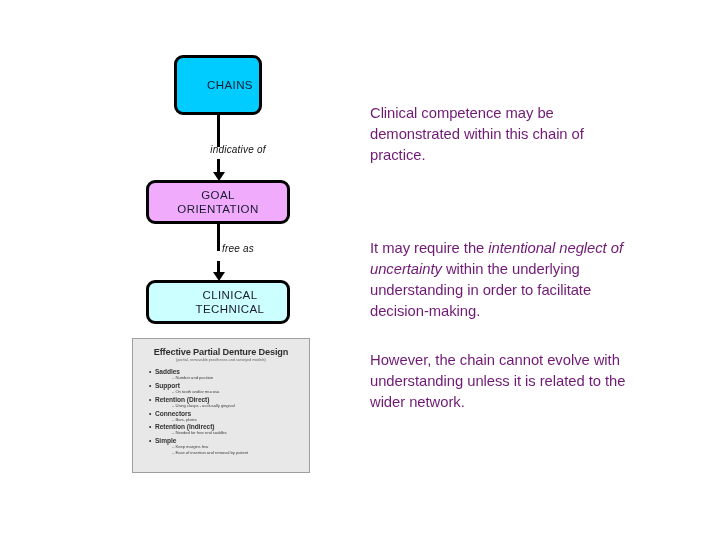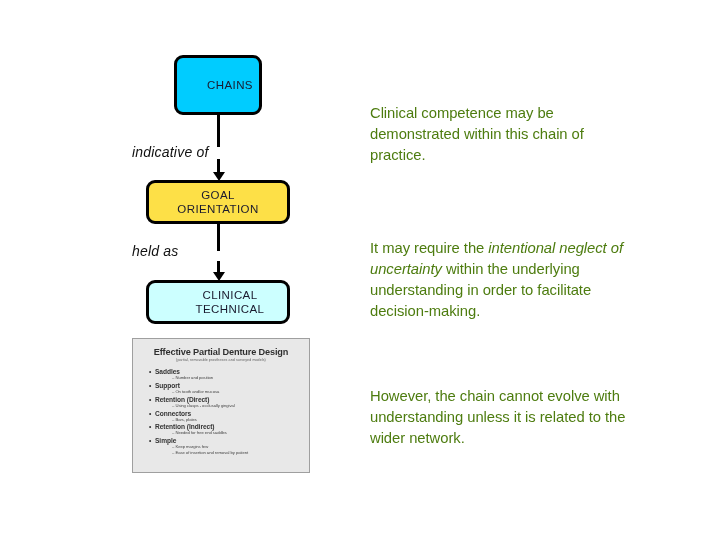--- a/index.html
+++ b/index.html
@@ -47,21 +47,21 @@
     height: 60px;
     background: #00CCFF;
     padding-left: 24px;
   }
 
   #box-goal {
     left: 14px;
     top: 125px;
     width: 144px;
     height: 44px;
-    background: #fde047;
+    background: #f0abfc;
   }
 
   #box-clinical {
     left: 14px;
     top: 225px;
     width: 144px;
     height: 44px;
     background: #CCFFFF;
     padding-left: 24px;
   }
@@ -86,23 +86,24 @@
     border-left: 6px solid transparent;
     border-right: 6px solid transparent;
     border-top: 9px solid #000000;
   }
   #arrow-1 { top: 117px; }
   #arrow-2 { top: 217px; }
 
   .edge-label {
     position: absolute;
     width: 180px;
-    left: 0;
+    left: 16px;
+    text-align: center;
     font-style: italic;
-    font-size: 14px;
+    font-size: 10px;
     color: #111111;
     letter-spacing: 0.2px;
   }
   #label-indicative { top: 89px; }
   #label-held       { top: 188px; }
 
   
   #slide-thumb {
     position: absolute;
     left: 132px;
@@ -168,25 +169,25 @@
   
   #prose-column {
     position: absolute;
     left: 370px;
     top: 88px;
     width: 262px;
   }
   .prose-block {
     font-size: 14.8px;
     line-height: 1.42;
-    color: #4d7c0f;
+    color: #701a75;
     letter-spacing: -0.05px;
   }
   #prose-2 { margin-top: 72px; }
-  #prose-3 { margin-top: 64px; }
+  #prose-3 { margin-top: 28px; }
   .em-phrase { font-style: italic; }
 </style>
 </head>
 <body>
 
 <div id="flow-chart">
 
   <div class="flow-box" id="box-chains">
     <span>CHAINS</span>
   </div>
@@ -197,21 +198,21 @@
   <div class="arrow-head" id="arrow-1"></div>
 
   <div class="flow-box" id="box-goal">
     <span>
       <span>GOAL</span><br>
       <span>ORIENTATION</span>
     </span>
   </div>
 
   <div class="connector" id="conn-2-top"></div>
-  <div class="edge-label" id="label-held">held as</div>
+  <div class="edge-label" id="label-held">free as</div>
   <div class="connector" id="conn-2-bot"></div>
   <div class="arrow-head" id="arrow-2"></div>
 
   <div class="flow-box" id="box-clinical">
     <span>
       <span>CLINICAL</span><br>
       <span>TECHNICAL</span>
     </span>
   </div>
 </div>

